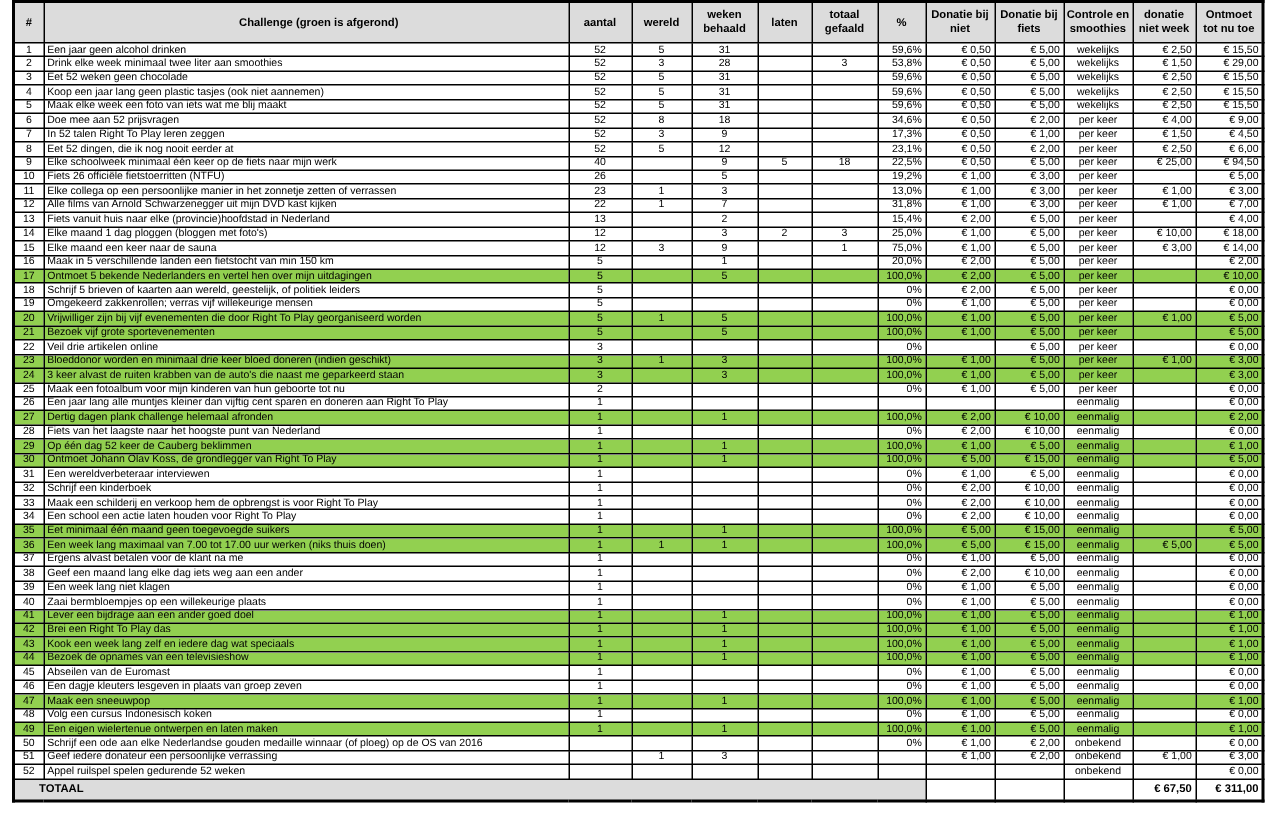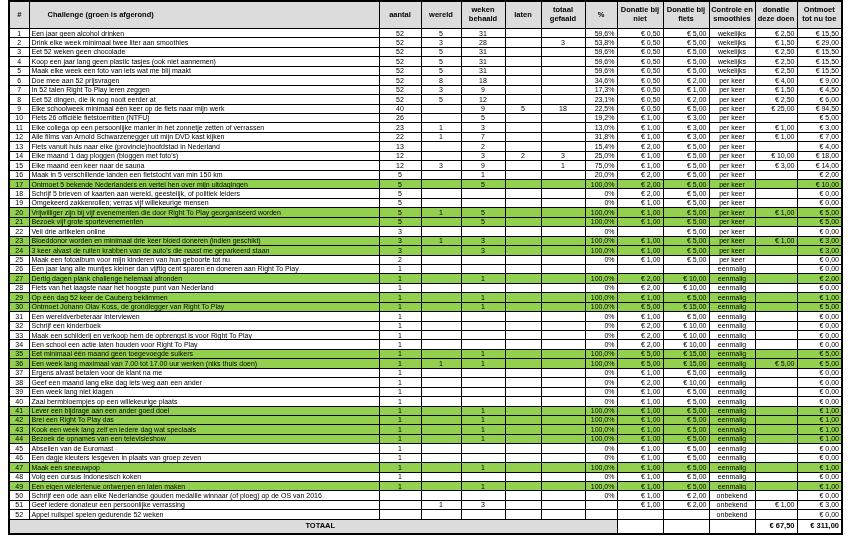--- a/index.html
+++ b/index.html
@@ -3,27 +3,27 @@
 <meta charset="utf-8">
 <style>
   html,body{margin:0;padding:0;width:848px;height:558px;background:#ffffff;overflow:hidden;
     font-family:"Liberation Sans", sans-serif;color:#000;}
   .title{font-weight:bold;font-size:10.5px;margin:3px 0 2px 30px;white-space:nowrap;}
   table{border-collapse:collapse;table-layout:fixed;margin-left:8px;width:833px;border:2px solid #000;}
   th,td{border:1px solid #000;font-size:7px;line-height:1.05;padding:0 2px;overflow:hidden;
     white-space:nowrap;height:8.45px;vertical-align:middle;}
   thead th{background:var(--header-bg,#DCDCDC);font-size:7.5px;font-weight:bold;height:24px;
     white-space:normal;line-height:1.15;padding:1px;text-align:center;}
-  thead th.l{text-align:left;padding-left:18px;}
+  thead th.l{text-align:center;padding-left:18px;}
   .l{text-align:left;}
   .c{text-align:center;}
   .r{text-align:right;}
   tr.green td{background:var(--green,#92D050);}
   tfoot td{height:13px;}
-  .total-label{background:var(--header-bg,#DCDCDC);font-weight:bold;font-size:7.5px;text-align:center;padding-left:16px;}
+  .total-label{background:var(--header-bg,#DCDCDC);font-weight:bold;font-size:7.5px;text-align:left;padding-left:16px;}
   .bold{font-weight:bold;font-size:7.5px;margin-top:16px;}
 </style>
 </head>
 <body>
 
 <div class="page">
 
   <table>
     <colgroup>
       <col style="width:20px">
@@ -46,21 +46,21 @@
         <th class="l">Challenge (groen is afgerond)</th>
         <th>aantal</th>
         <th>wereld</th>
         <th>weken behaald</th>
         <th>laten</th>
         <th>totaal gefaald</th>
         <th>%</th>
         <th>Donatie bij niet</th>
         <th>Donatie bij fiets</th>
         <th>Controle en smoothies</th>
-        <th>donatie deze doen</th>
+        <th>donatie niet week</th>
         <th>Ontmoet tot nu toe</th>
       </tr>
     </thead>
     <tbody>
         <tr>
           <td class="c">1</td>
           <td class="l">Een jaar geen alcohol drinken</td>
           <td class="c">52</td>
           <td class="c">5</td>
           <td class="c">31</td>

